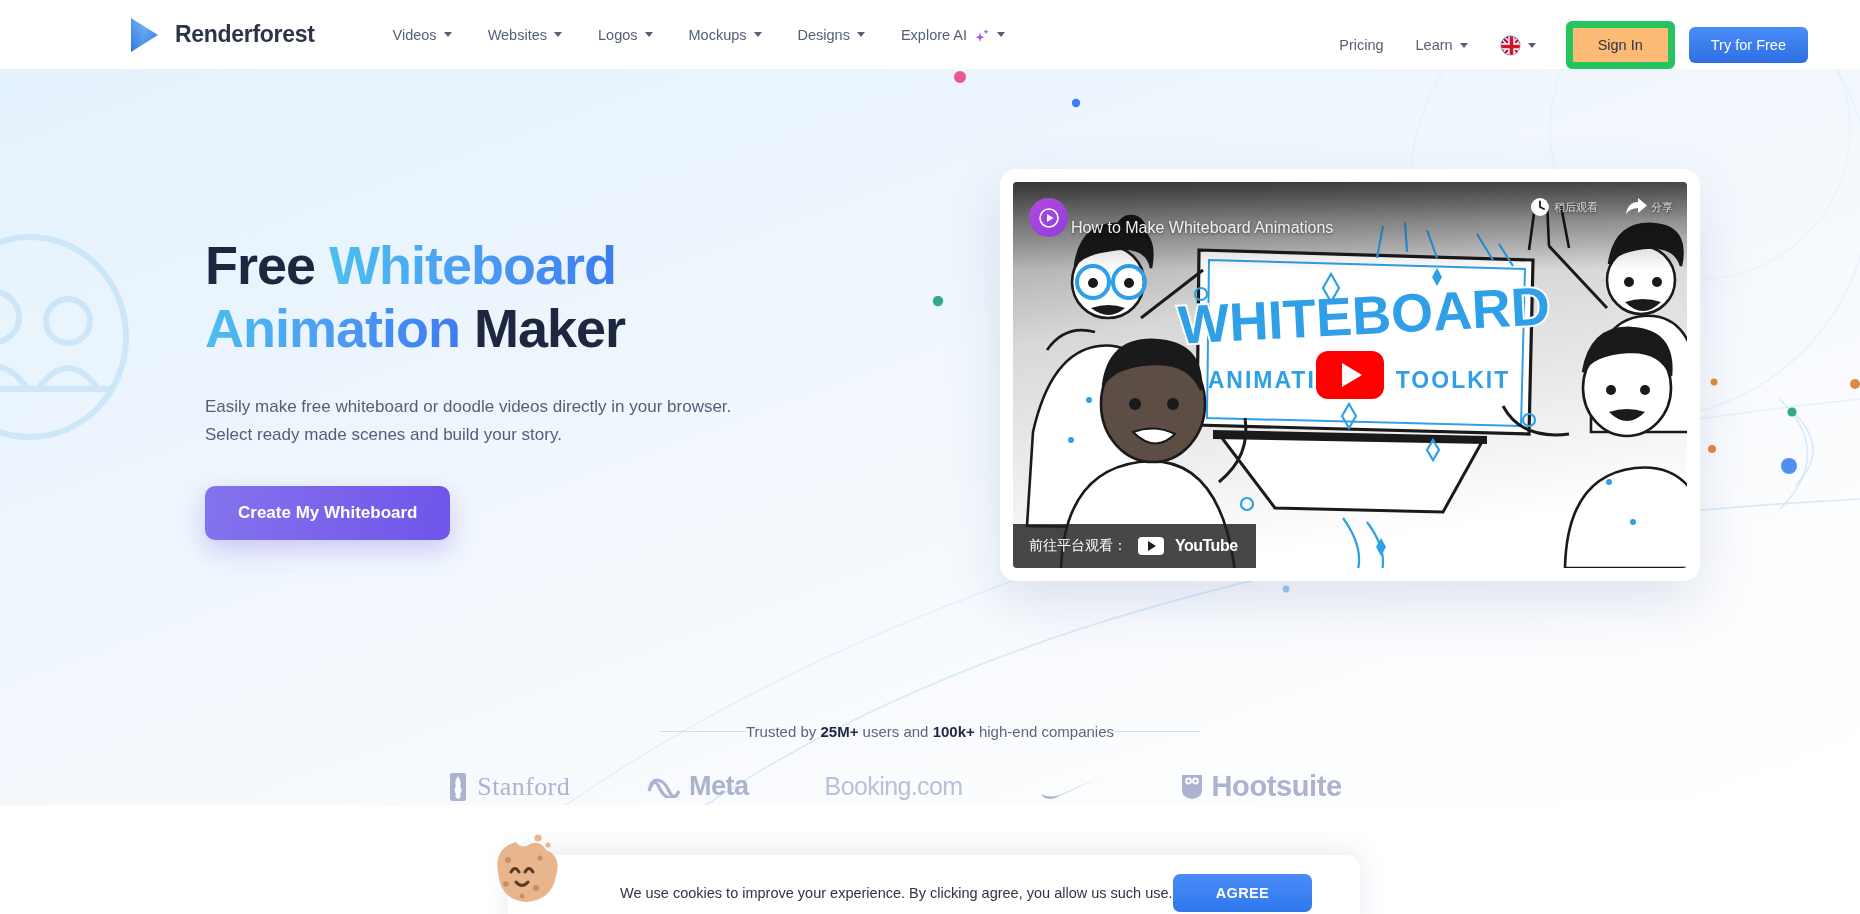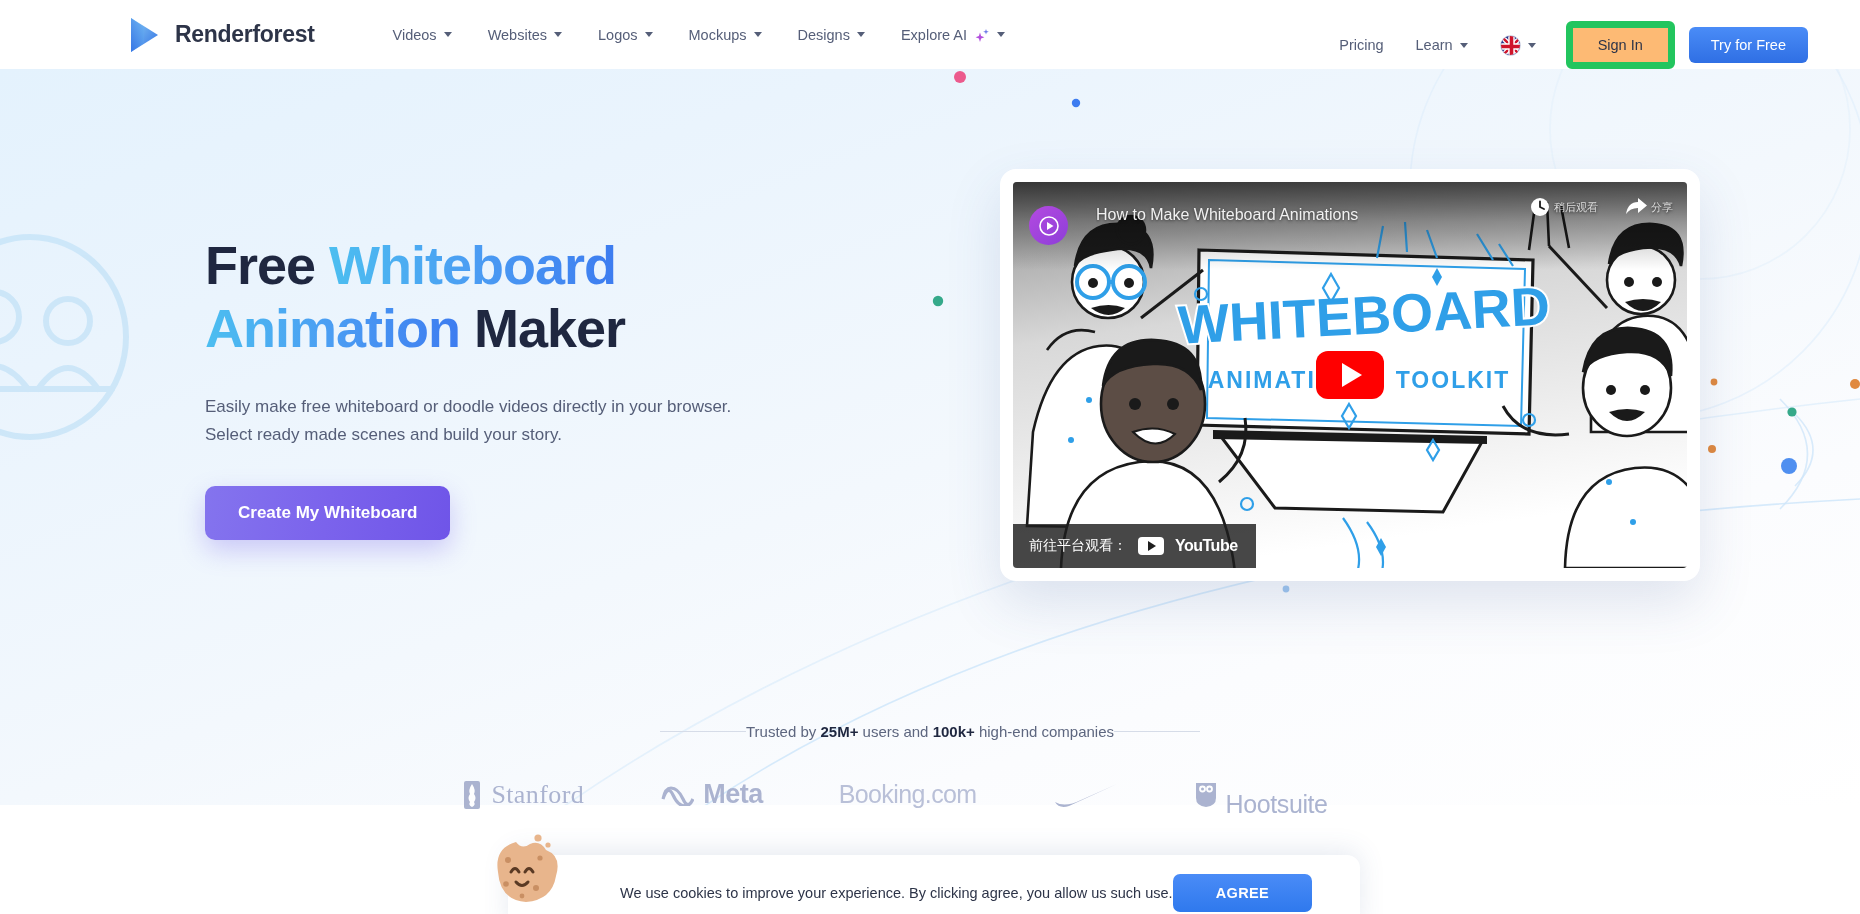--- a/index.html
+++ b/index.html
@@ -92,22 +92,22 @@
   .video-inner {
     width:100%; height:100%; border-radius:4px; overflow:hidden;
     position:relative; background:#cfcfcf;
   }
   .thumb-svg { position:absolute; inset:0; width:100%; height:100%; }
   .yt-topgrad {
     position:absolute; top:0; left:0; right:0; height:88px;
     background:linear-gradient(180deg,rgba(0,0,0,0.62) 0%,rgba(0,0,0,0.28) 45%,rgba(0,0,0,0) 100%);
   }
   .yt-title-row {
-    position:absolute; top:24px; left:16px; right:16px;
-    display:flex; align-items:flex-start; gap:28px;
+    position:absolute; top:16px; left:16px; right:16px;
+    display:flex; align-items:flex-end; gap:3px;
   }
   .yt-avatar {
     width:39px; height:39px; border-radius:50%; flex:none;
     background:linear-gradient(140deg,#b44ae0 0%,#8d3ed8 100%);
     display:flex; align-items:center; justify-content:center;
   }
   .yt-title {
     color:#f1f1f1; font-size:16px; text-shadow:0 1px 3px rgba(0,0,0,0.55);
     white-space:nowrap; overflow:hidden;
   }
@@ -161,21 +161,21 @@
   .brands {
     position:absolute; top:770px; left:0; width:1790px;
     display:flex; align-items:center; justify-content:center; gap:76px;
     z-index:8; color:#a7b0ce;
   }
   .brand { display:flex; align-items:center; gap:9px; opacity:.95; }
   .brand-stanford { font-family:"Liberation Serif", serif; font-size:26px; letter-spacing:0.4px; }
   .brand-meta { font-size:27px; font-weight:bold; letter-spacing:-0.5px; }
   .brand-booking { font-size:25px; font-weight:bold; letter-spacing:-0.6px; }
   .brand-booking span { font-weight:normal; color:#b6bdd6; }
-  .brand-hoot { font-size:25px; font-weight:normal; letter-spacing:-0.4px;margin-top:20px; }
+  .brand-hoot { font-size:29px; font-weight:bold; letter-spacing:-0.4px; }
 
   
   .cookie {
     position:absolute; left:508px; top:855px; width:852px; height:75px;
     background:#fff; border-radius:13px 13px 0 0;
     box-shadow:0 -4px 26px rgba(60,90,150,0.13);
     display:flex; align-items:center; z-index:60;
   }
   .cookie-mascot { position:absolute; left:-20px; top:-23px; width:76px; height:76px; }
   .cookie-text {

